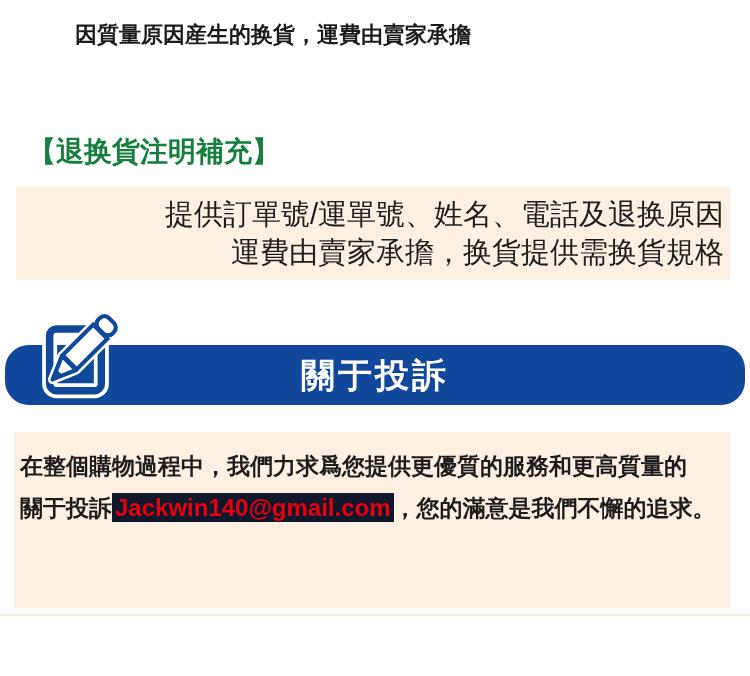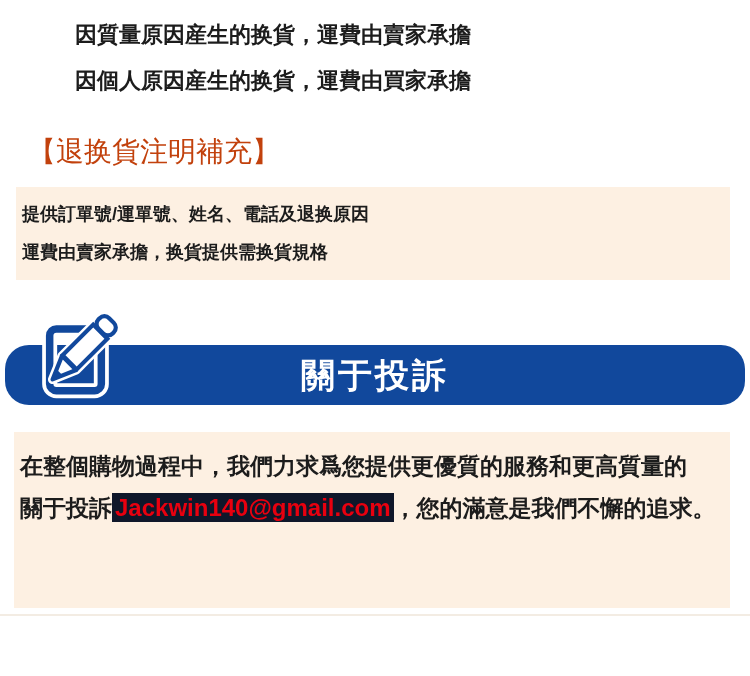--- a/index.html
+++ b/index.html
@@ -24,43 +24,44 @@
     white-space: nowrap;
   }
   .intro-line.l1 { top: 20px; text-align: center; }
   .intro-line.l2 { top: 66px; }
 
   .section-heading {
     position: absolute;
     left: 28px;
     top: 132px;
     font-size: 28px;
-    font-weight: 400;
+    font-weight: 700;
     line-height: 40px;
-    color: #c2410c;
+    color: #15803d;
     white-space: nowrap;
   }
 
   .panel {
     position: absolute;
     background: #fdf0e2;
   }
   .panel.policy {
     left: 16px;
     top: 187px;
     width: 714px;
     height: 93px;
     padding: 8px 6px;
     box-sizing: border-box;
   }
   .panel.policy .panel-line {
-    font-size: 18px;
-    font-weight: 700;
+    font-size: 29px;
+    font-weight: 400;
     line-height: 38px;
     white-space: nowrap;
+    text-align: right;
   }
 
   .banner {
     position: absolute;
     left: 5px;
     top: 345px;
     width: 740px;
     height: 60px;
     background: #11489c;
     border-radius: 24px;
@@ -118,21 +119,20 @@
     height: 2px;
     background: #f3ece3;
   }
 </style>
 </head>
 <body>
 
 <div class="page">
 
   <div class="intro-line l1">因質量原因産生的换貨，運費由賣家承擔</div>
-  <div class="intro-line l2">因個人原因産生的换貨，運費由買家承擔</div>
 
   <div class="section-heading">【退换貨注明補充】</div>
 
   <div class="panel policy">
     <div class="panel-line">提供訂單號/運單號、姓名、電話及退换原因</div>
     <div class="panel-line">運費由賣家承擔，换貨提供需换貨規格</div>
   </div>
 
   <div class="banner">
     <div class="banner-title">關于投訴</div>

